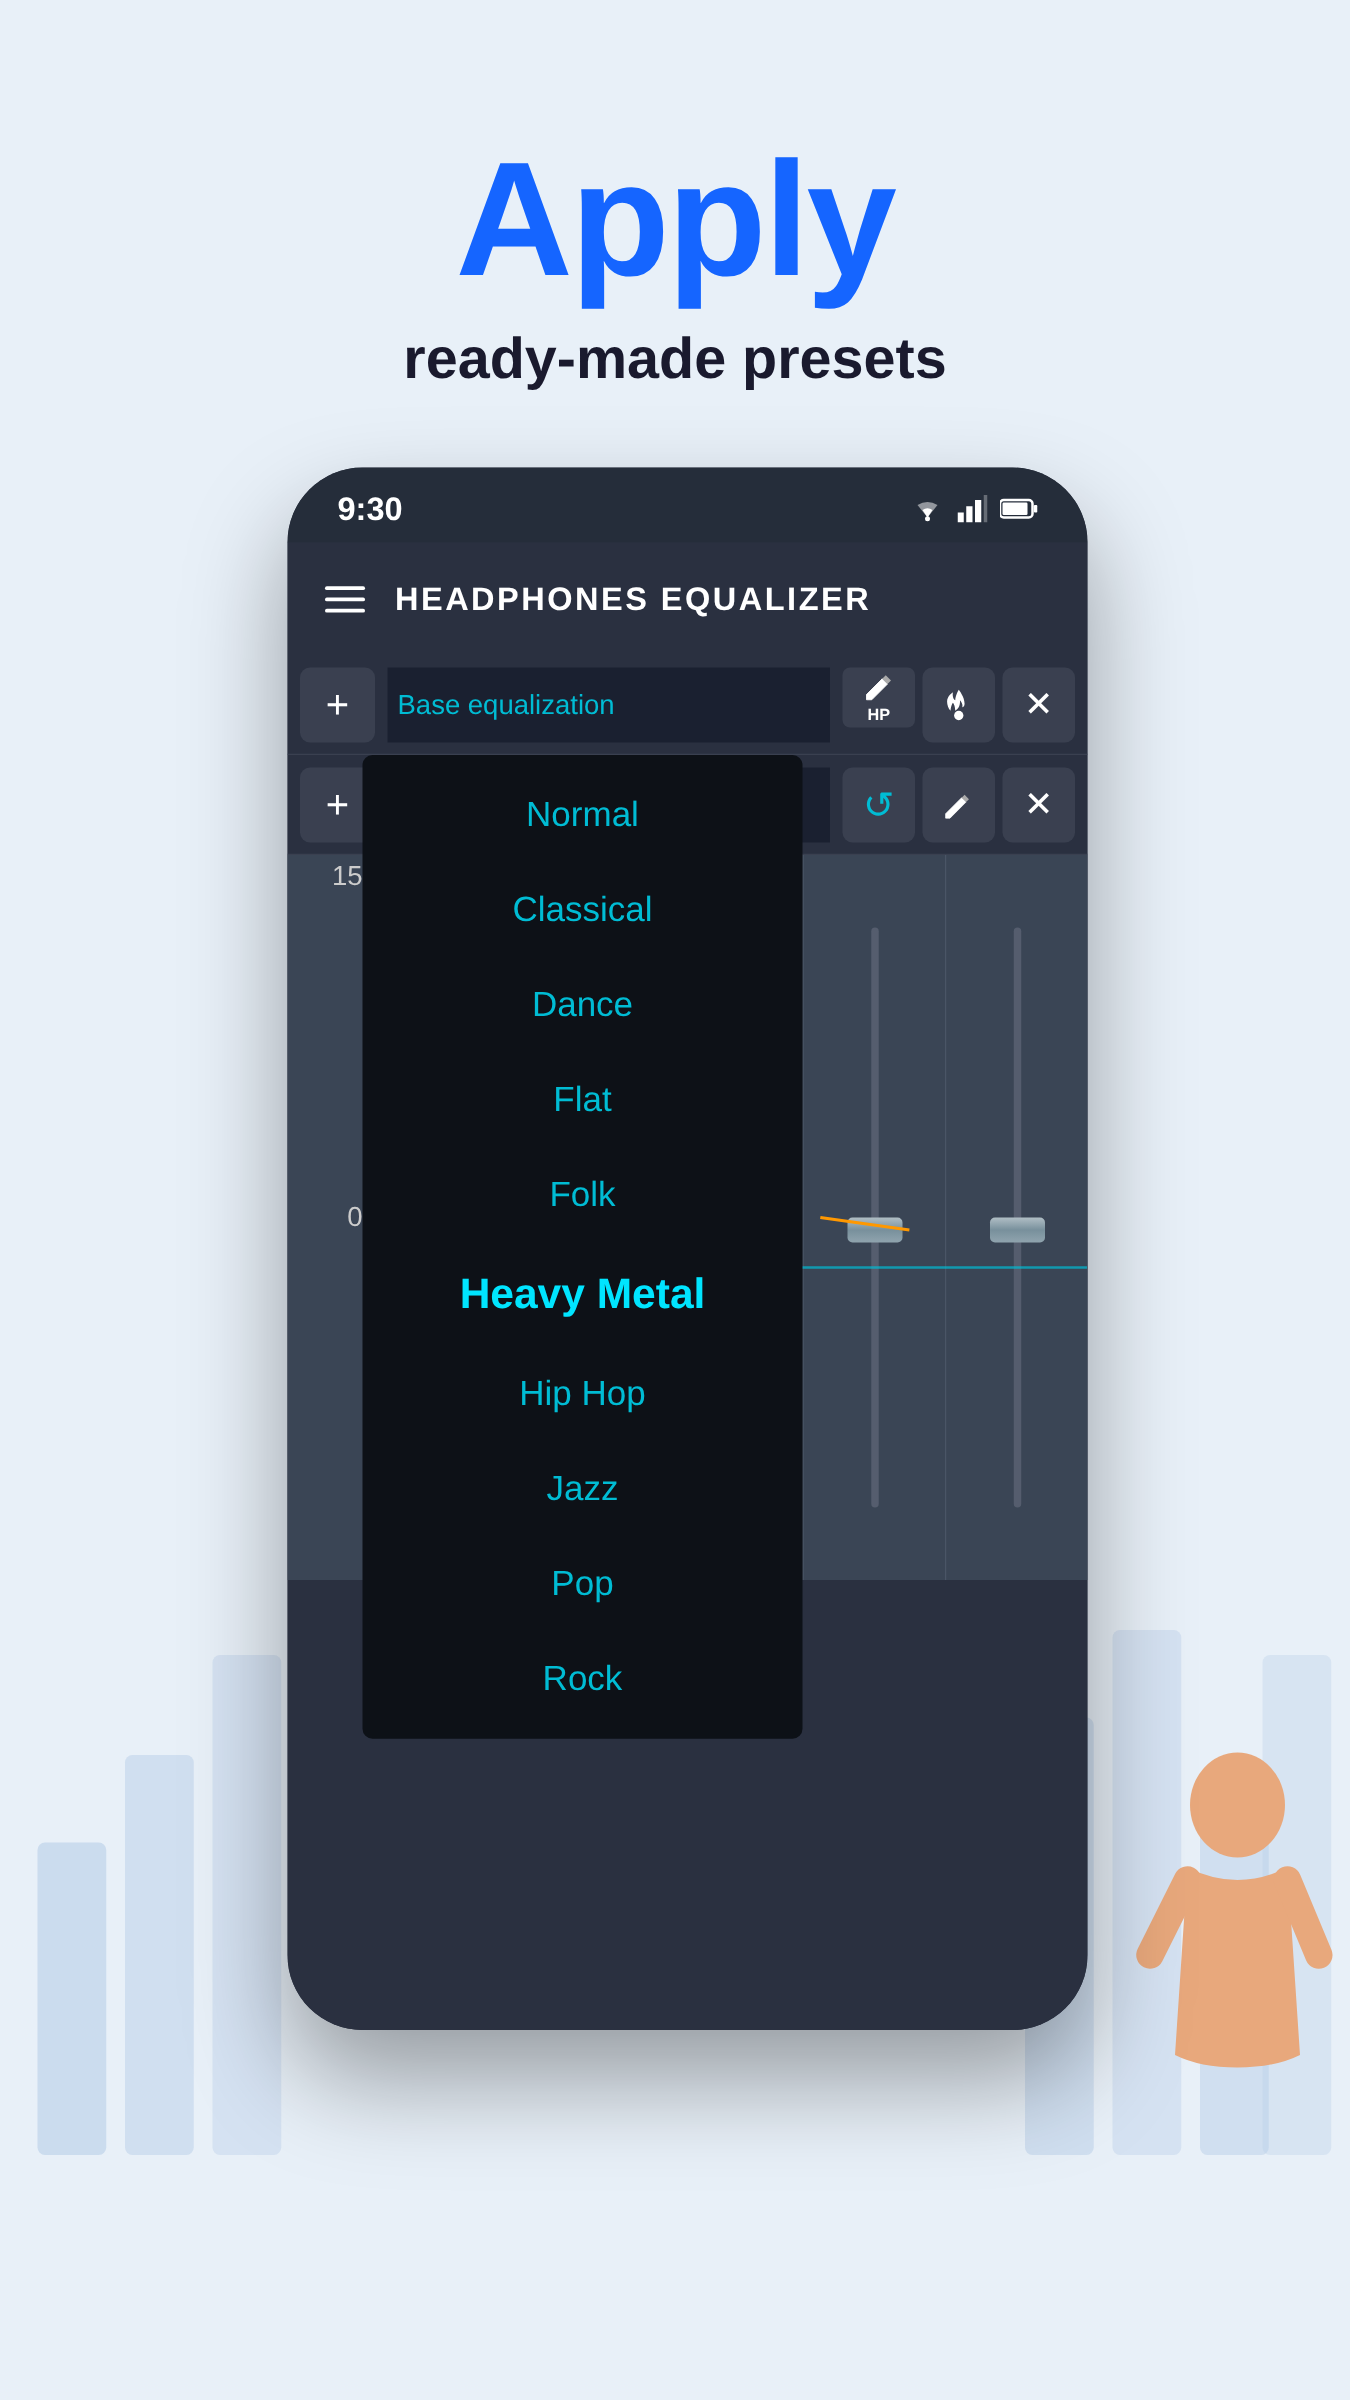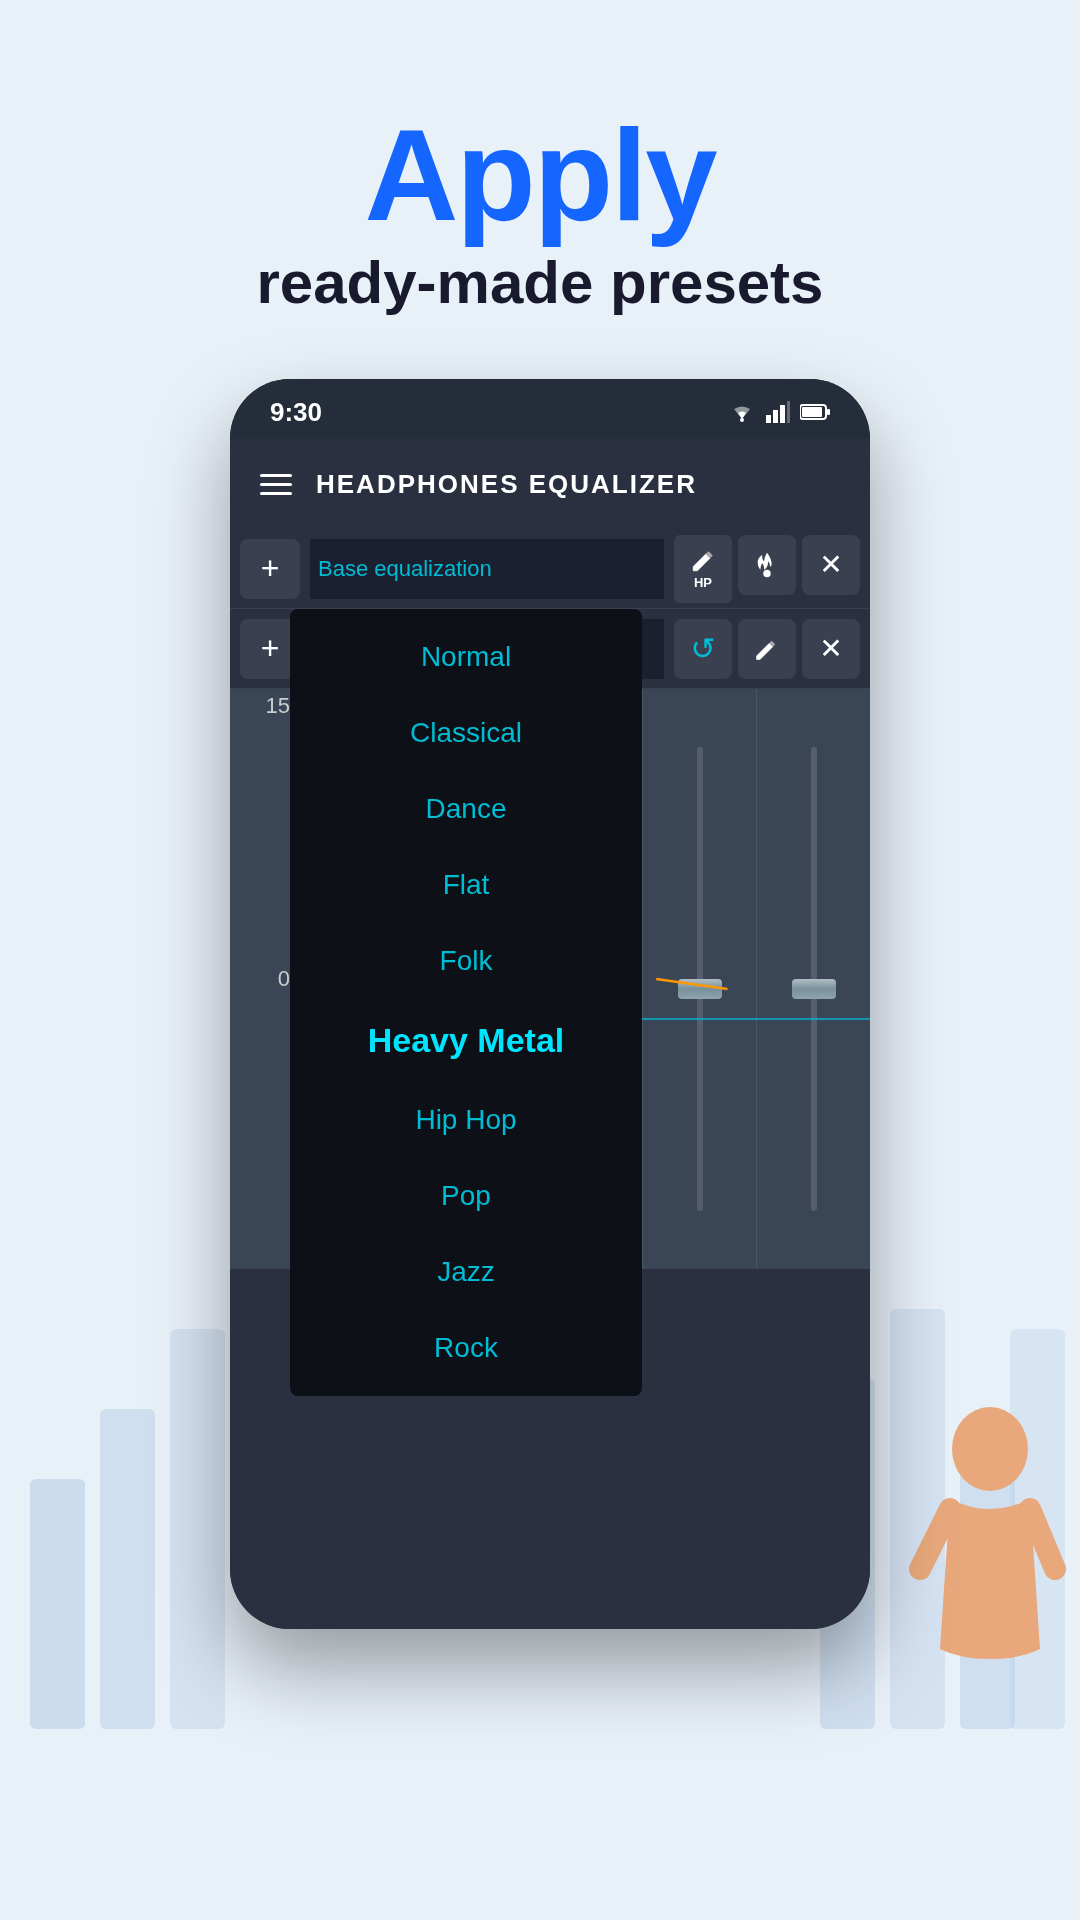--- a/index.html
+++ b/index.html
@@ -27,25 +27,25 @@
 
     .header-title {
       font-size: 130px;
       font-weight: 900;
       color: #1565ff;
       line-height: 1.1;
       letter-spacing: -2px;
     }
 
     .header-subtitle {
-      font-size: 60px;
+      font-size: 46px;
       font-weight: 700;
       color: #1a1a2e;
       line-height: 1.2;
-      margin-top: 0px;
+      margin-top: 12px;
     }
 
     .phone-frame {
       width: 640px;
       background: #2a3040;
       border-radius: 60px;
       overflow: hidden;
       box-shadow: 0 40px 80px rgba(0,0,0,0.35);
       position: relative;
       margin-left: 20px;
@@ -265,21 +265,21 @@
     }
 
     .hp-badge {
       background: #3a4050;
       border-radius: 6px;
       display: flex;
       flex-direction: column;
       align-items: center;
       justify-content: center;
       width: 58px;
-      height: 68px;
+      height: 48px;
     }
 
     .hp-badge .hp-text {
       font-size: 12px;
       color: white;
       font-weight: 700;
     }
 
     .fire-btn {
       background: #3a4050;
@@ -433,22 +433,22 @@
         </div>
 
         <div class="preset-dropdown">
           <div class="preset-item">Normal</div>
           <div class="preset-item">Classical</div>
           <div class="preset-item">Dance</div>
           <div class="preset-item">Flat</div>
           <div class="preset-item">Folk</div>
           <div class="preset-item active">Heavy Metal</div>
           <div class="preset-item">Hip Hop</div>
+          <div class="preset-item">Jazz</div>
           <div class="preset-item">Pop</div>
-          <div class="preset-item">Jazz</div>
           <div class="preset-item">Rock</div>
         </div>
 
         <div class="eq-sliders-area">
 
           <div class="eq-scale">
             <span class="eq-scale-val">15</span>
             <span class="eq-scale-val">0</span>
             <span class="eq-scale-val" style="opacity:0">-15</span>
           </div>

